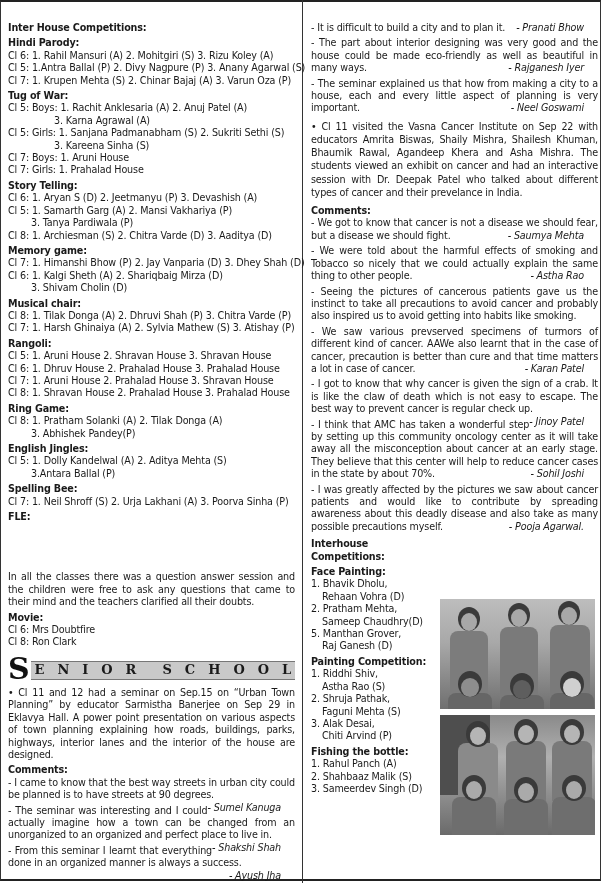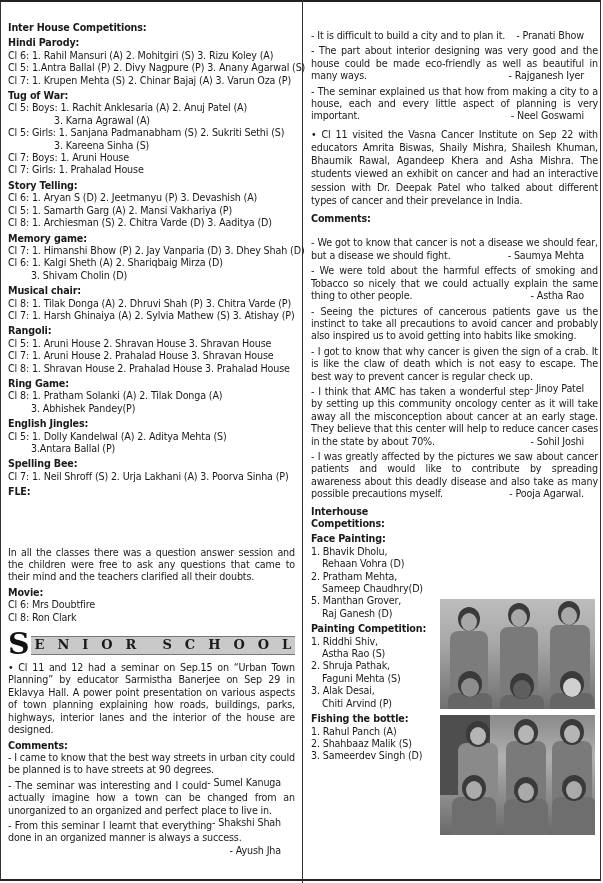--- a/index.html
+++ b/index.html
@@ -21,21 +21,21 @@
   .col-divider {
     position: absolute; left: 302px; top: 0; width: 1px; height: 883px; background: #333;
   }
   .h { font-weight: bold; margin-top: 3px; }
   .h.first { margin-top: 2px; }
   .line { white-space: nowrap; }
   .indent { padding-left: 23px; }
   .indent2 { padding-left: 46px; }
   .para { text-align: justify; margin-top: 48px; }
   .comment { text-align: justify; margin-top: 3px; }
-  .author { }
+  .author { font-style: italic; }
   .sig-right { text-align: right; padding-right: 14px; font-style: italic; }
   .senior {
     margin-top: 7px; display: flex; align-items: flex-end; height: 26px;
   }
   .senior .big {
     font-family: "DejaVu Serif", serif; font-weight: bold; font-size: 30px; line-height: 26px;
     color: #111; margin-right: 1px;
   }
   .senior .bar {
     flex: 1; background: #c9c9c9; border-top: 1px solid #777; border-bottom: 1px solid #777;
@@ -72,33 +72,35 @@
   <div class="line">Cl 5: Boys: 1. Rachit Anklesaria (A) 2. Anuj Patel (A)</div>
   <div class="line indent2">3. Karna Agrawal (A)</div>
   <div class="line">Cl 5: Girls: 1. Sanjana Padmanabham (S) 2. Sukriti Sethi (S)</div>
   <div class="line indent2">3. Kareena Sinha (S)</div>
   <div class="line">Cl 7: Boys: 1. Aruni House</div>
   <div class="line">Cl 7: Girls: 1. Prahalad House</div>
 
   <div class="h">Story Telling:</div>
   <div class="line">Cl 6: 1. Aryan S (D) 2. Jeetmanyu (P) 3. Devashish (A)</div>
   <div class="line">Cl 5: 1. Samarth Garg (A) 2. Mansi Vakhariya (P)</div>
+  <div class="line indent">3. Tanya Pardiwala (P)</div>
   <div class="line">Cl 8: 1. Archiesman (S) 2. Chitra Varde (D) 3. Aaditya (D)</div>
 
   <div class="h">Memory game:</div>
   <div class="line">Cl 7: 1. Himanshi Bhow (P) 2. Jay Vanparia (D) 3. Dhey Shah (D)</div>
   <div class="line">Cl 6: 1. Kalgi Sheth (A) 2. Shariqbaig Mirza (D)</div>
   <div class="line indent">3. Shivam Cholin (D)</div>
 
   <div class="h">Musical chair:</div>
   <div class="line">Cl 8: 1. Tilak Donga (A) 2. Dhruvi Shah (P) 3. Chitra Varde (P)</div>
   <div class="line">Cl 7: 1. Harsh Ghinaiya (A) 2. Sylvia Mathew (S) 3. Atishay (P)</div>
 
   <div class="h">Rangoli:</div>
   <div class="line">Cl 5: 1. Aruni House 2. Shravan House 3. Shravan House</div>
+  <div class="line">Cl 6: 1. Dhruv House 2. Prahalad House 3. Prahalad House</div>
   <div class="line">Cl 7: 1. Aruni House 2. Prahalad House 3. Shravan House</div>
   <div class="line">Cl 8: 1. Shravan House 2. Prahalad House 3. Prahalad House</div>
 
   <div class="h">Ring Game:</div>
   <div class="line">Cl 8: 1. Pratham Solanki (A) 2. Tilak Donga (A)</div>
   <div class="line indent">3. Abhishek Pandey(P)</div>
 
   <div class="h">English Jingles:</div>
   <div class="line">Cl 5: 1. Dolly Kandelwal (A) 2. Aditya Mehta (S)</div>
   <div class="line indent">3.Antara Ballal (P)</div>
@@ -141,46 +143,50 @@
     <span>- The seminar was interesting and I could actually imagine how a town can be changed from an unorganized to an organized and perfect place to live in.</span>
     <span class="author" style="float:right;padding-right:14px">- Shakshi Shah</span>
   </div>
   <div class="comment">
     <span>- From this seminar I learnt that everything done in an organized manner is always a success.</span>
     <span class="author" style="float:right;padding-right:14px">- Ayush Jha</span>
   </div>
 </div>
 
 <div class="col col-right">
-  <div class="comment" style="margin-top:10px">
+  <div class="comment" style="margin-top:2px">
     <span>- It is difficult to build a city and to plan it.</span>
     <span class="author" style="float:right;padding-right:14px">- Pranati Bhow</span>
   </div>
   <div class="comment">
     <span>- The part about interior designing was very good and the house could be made eco-friendly as well as beautiful in many ways.</span>
     <span class="author" style="float:right;padding-right:14px">- Rajganesh Iyer</span>
   </div>
   <div class="comment">
     <span>- The seminar explained us that how from making a city to a house, each and every little aspect of planning is very important.</span>
     <span class="author" style="float:right;padding-right:14px">- Neel Goswami</span>
   </div>
 
   <div class="para" style="margin-top:5px; line-height:13.2px;">• Cl 11 visited the Vasna Cancer Institute on Sep 22 with educators Amrita Biswas, Shaily Mishra, Shailesh Khuman, Bhaumik Rawal, Agandeep Khera and Asha Mishra. The students viewed an exhibit on cancer and had an interactive session with Dr. Deepak Patel who talked about different types of cancer and their prevelance in India.</div>
 
   <div class="h" style="margin-top:6px">Comments:</div>
-  <div class="comment" style="margin-top:12px">
+  <div class="comment" style="margin-top:0">
     <span>- We got to know that cancer is not a disease we should fear, but a disease we should fight.</span>
     <span class="author" style="float:right;padding-right:14px">- Saumya Mehta</span>
   </div>
   <div class="comment">
     <span>- We were told about the harmful effects of smoking and Tobacco so nicely that we could actually explain the same thing to other people.</span>
     <span class="author" style="float:right;padding-right:14px">- Astha Rao</span>
   </div>
   <div class="comment">
     <span>- Seeing the pictures of cancerous patients gave us the instinct to take all precautions to avoid cancer and probably also inspired us to avoid getting into habits like smoking.</span>
+  </div>
+  <div class="comment">
+    <span>- We saw  various prevserved specimens of turmors of different kind of cancer. AAWe also learnt that in the case of cancer, precaution is better than cure and that time matters a lot in case of cancer.</span>
+    <span class="author" style="float:right;padding-right:14px">- Karan Patel</span>
   </div>
   <div class="comment">
     <span>- I got to know that why cancer is given the sign of a crab. It is like the claw of death which is not easy to escape. The best way to prevent cancer is regular check up.</span>
     <span class="author" style="float:right;padding-right:14px">- Jinoy Patel</span>
   </div>
   <div class="comment">
     <span>- I think that AMC has taken a wonderful step by setting up this community oncology center as it will take away all the misconception about cancer at an early stage. They believe that this center will help to reduce cancer cases in the state by about 70%.</span>
     <span class="author" style="float:right;padding-right:14px">- Sohil Joshi</span>
   </div>
   <div class="comment">

